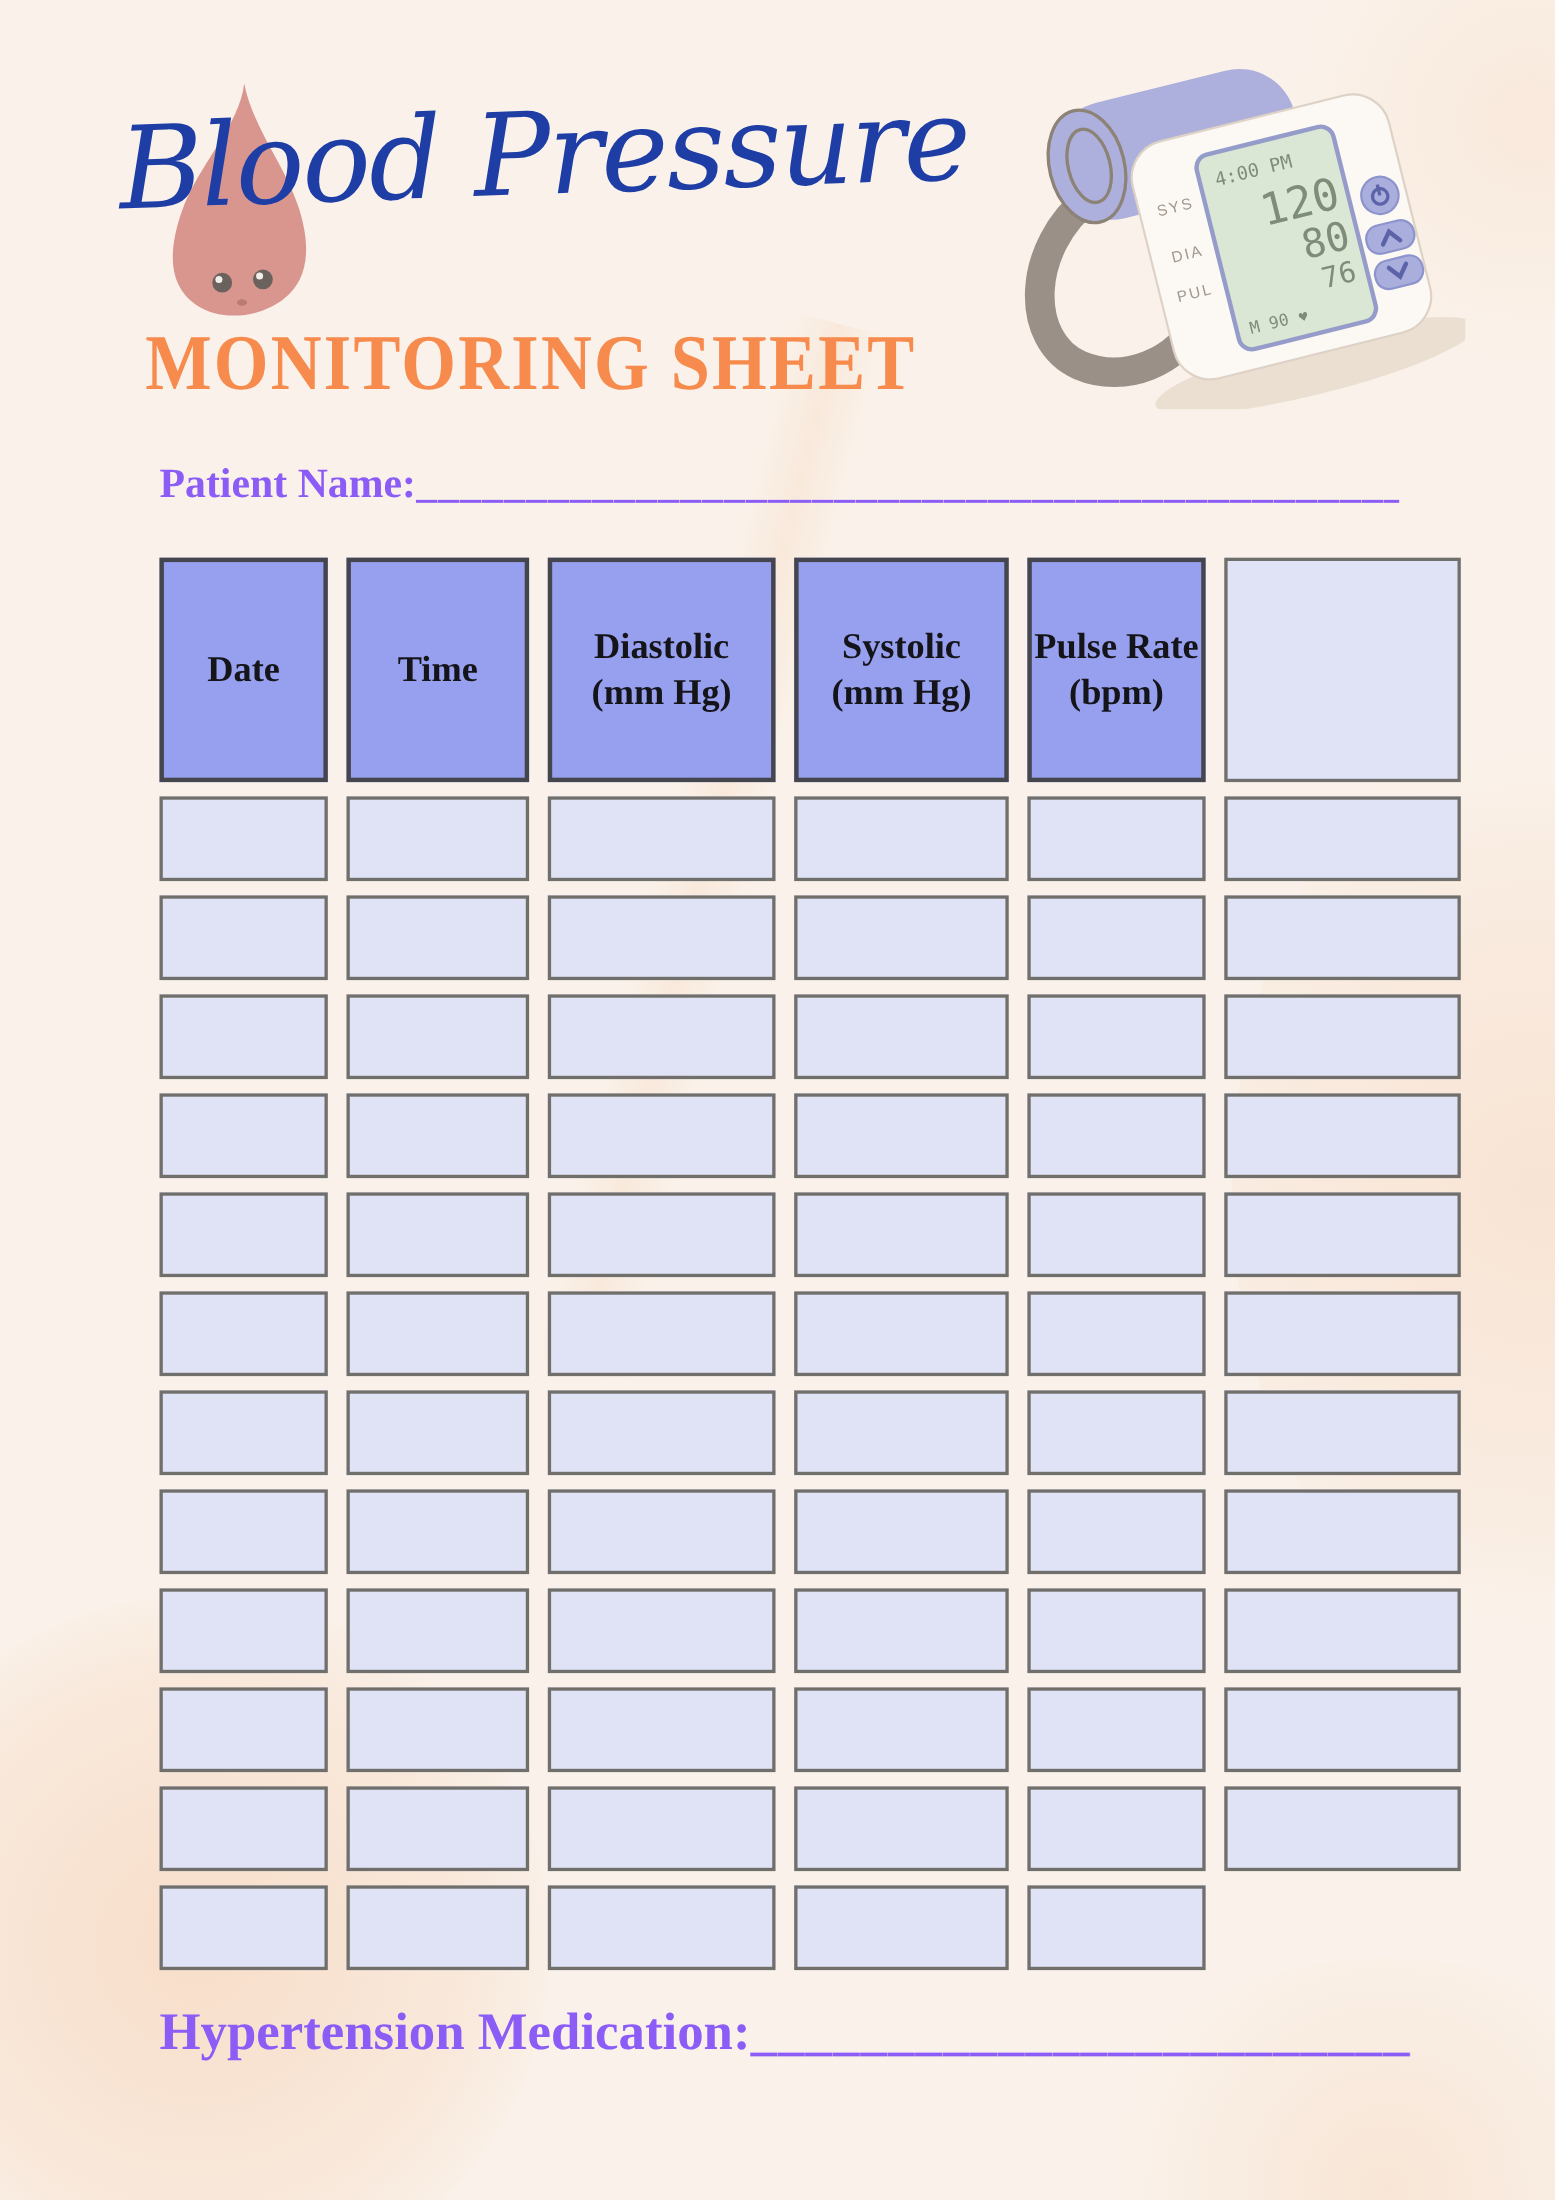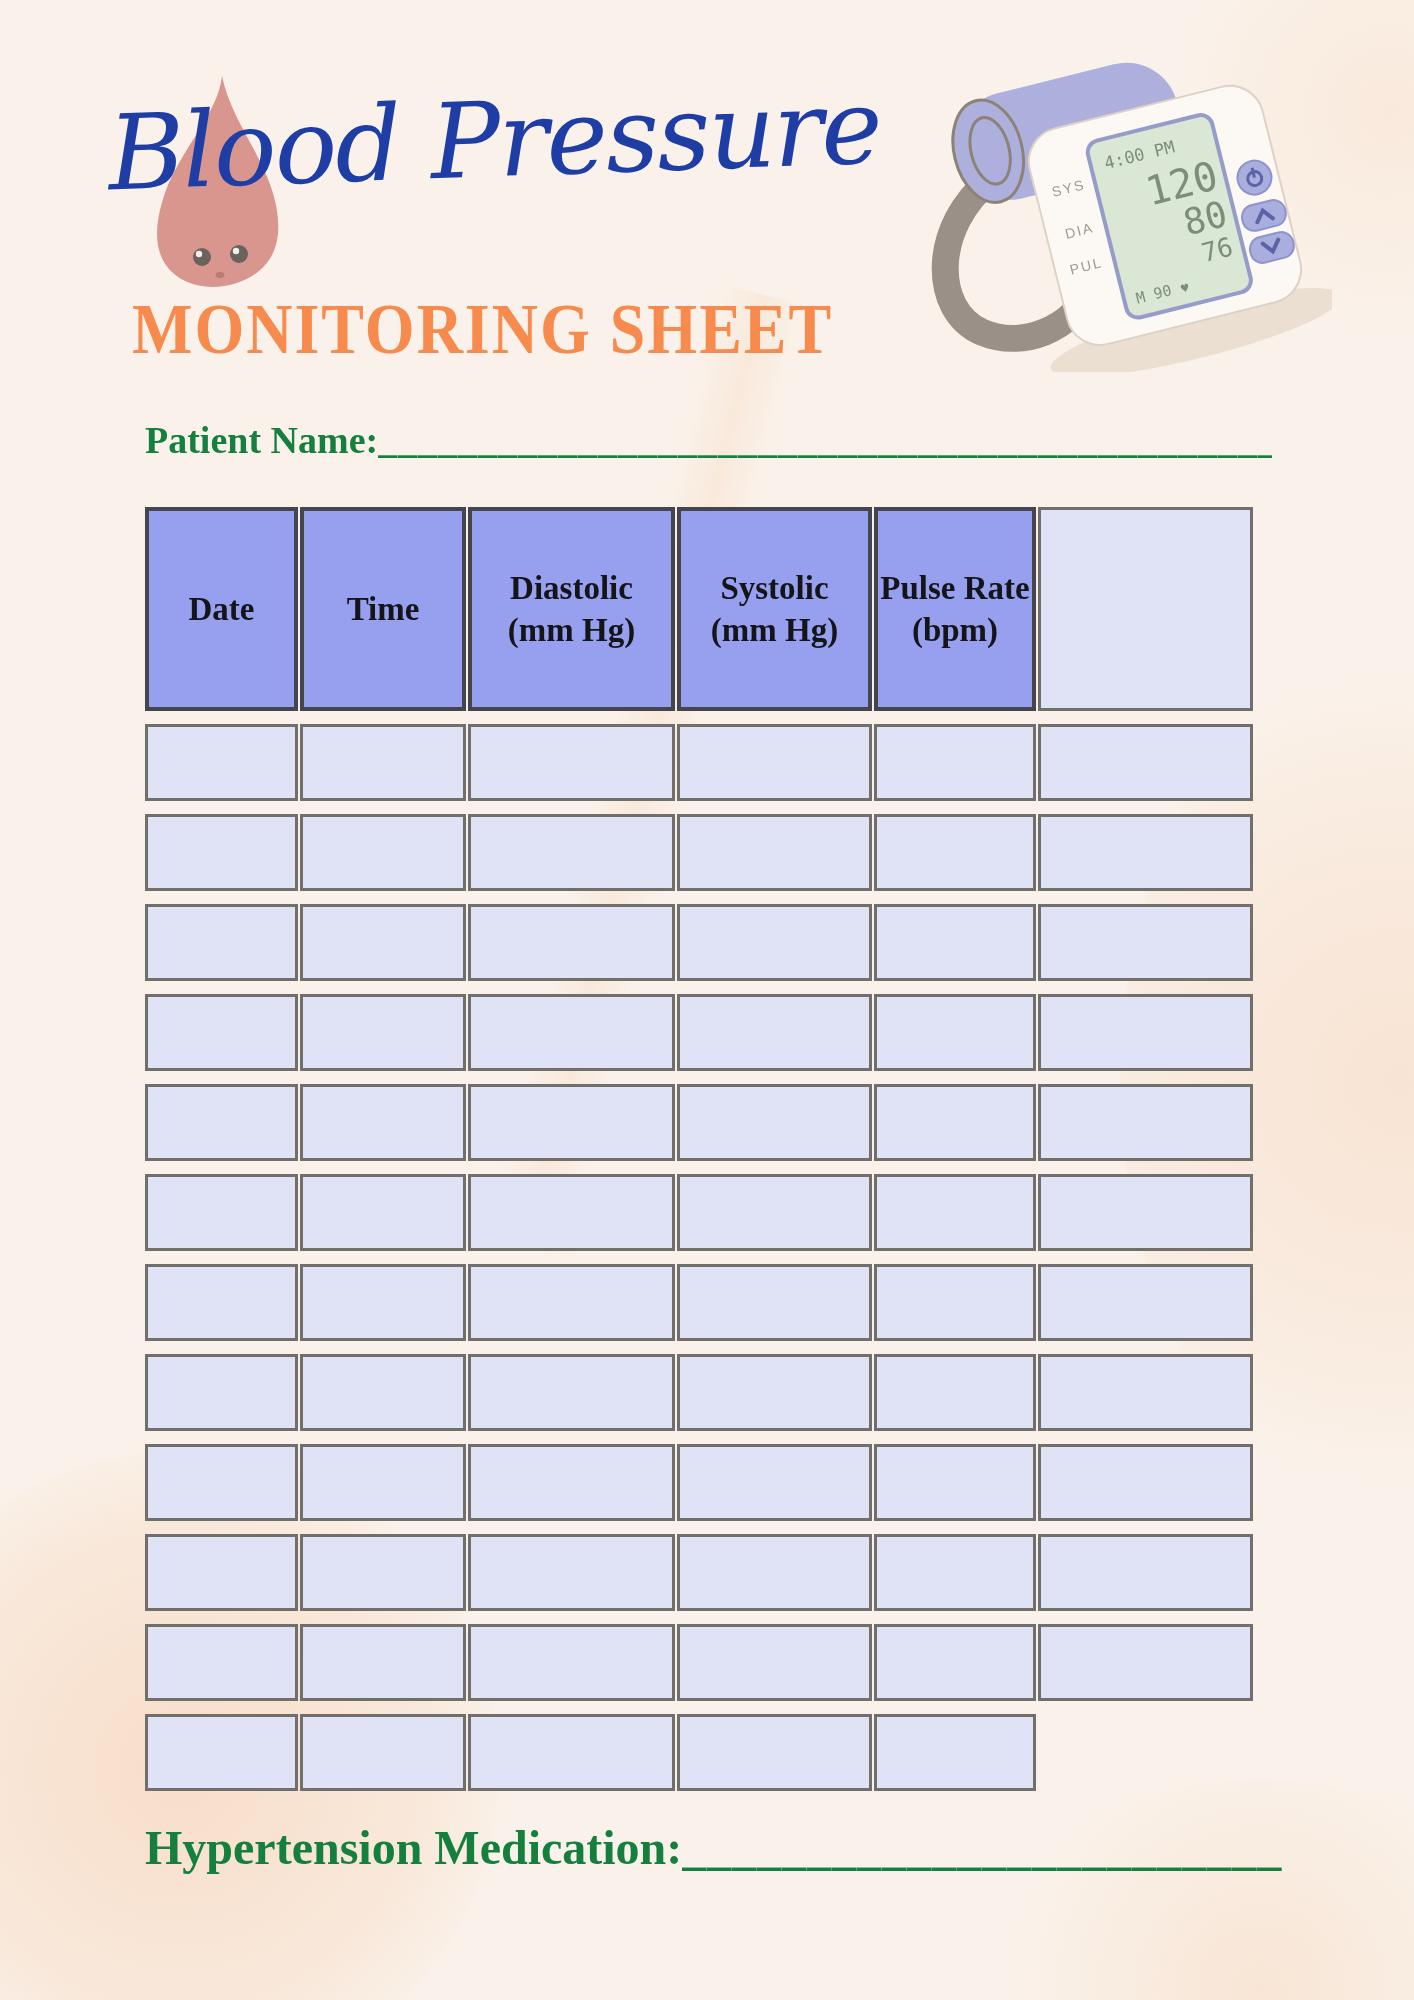--- a/index.html
+++ b/index.html
@@ -34,35 +34,35 @@
     position:absolute; left:132px; top:294px; z-index:2;
     font-family:"Liberation Serif", serif; font-weight:700;
     font-size:64px; line-height:1; color:#f68b4d; letter-spacing:2px;
     transform:scaleY(1.12); transform-origin:left top; white-space:nowrap;
   }
 
   
   .fill-row {
     position:absolute; display:flex; align-items:flex-start;
     font-family:"Liberation Serif", serif; font-weight:700;
-    color:#15803d; white-space:nowrap;
+    color:#8b5cf6; white-space:nowrap;
   }
   .fill-row .label { flex:0 0 auto; }
   .fill-row .line { flex:1 1 auto; overflow:hidden; letter-spacing:1px; }
   .patient-row { left:145px; top:418px; width:1127px; font-size:38px; }
   .medication-row { left:145px; top:1820px; width:1137px; font-size:48px; }
 
   
   .bp-table {
     position:absolute; left:145px; top:507px; width:1238px;
     display:grid;
     grid-template-columns:153px 166px 207px 195px 162px 215px;
     grid-template-rows:204px;
     grid-auto-rows:77px;
-    gap:13px 2px;
+    gap:13px 17px;
     z-index:1;
   }
   .th {
     background:#96a0ee; border:4px solid #45454d;
     display:flex; flex-direction:column; align-items:center; justify-content:center;
     text-align:center; color:#141419;
     font-family:"Liberation Serif", serif; font-weight:700;
     font-size:33px; line-height:1.28;
   }
   .td { background:#e0e3f5; border:3px solid #716f6c; }

